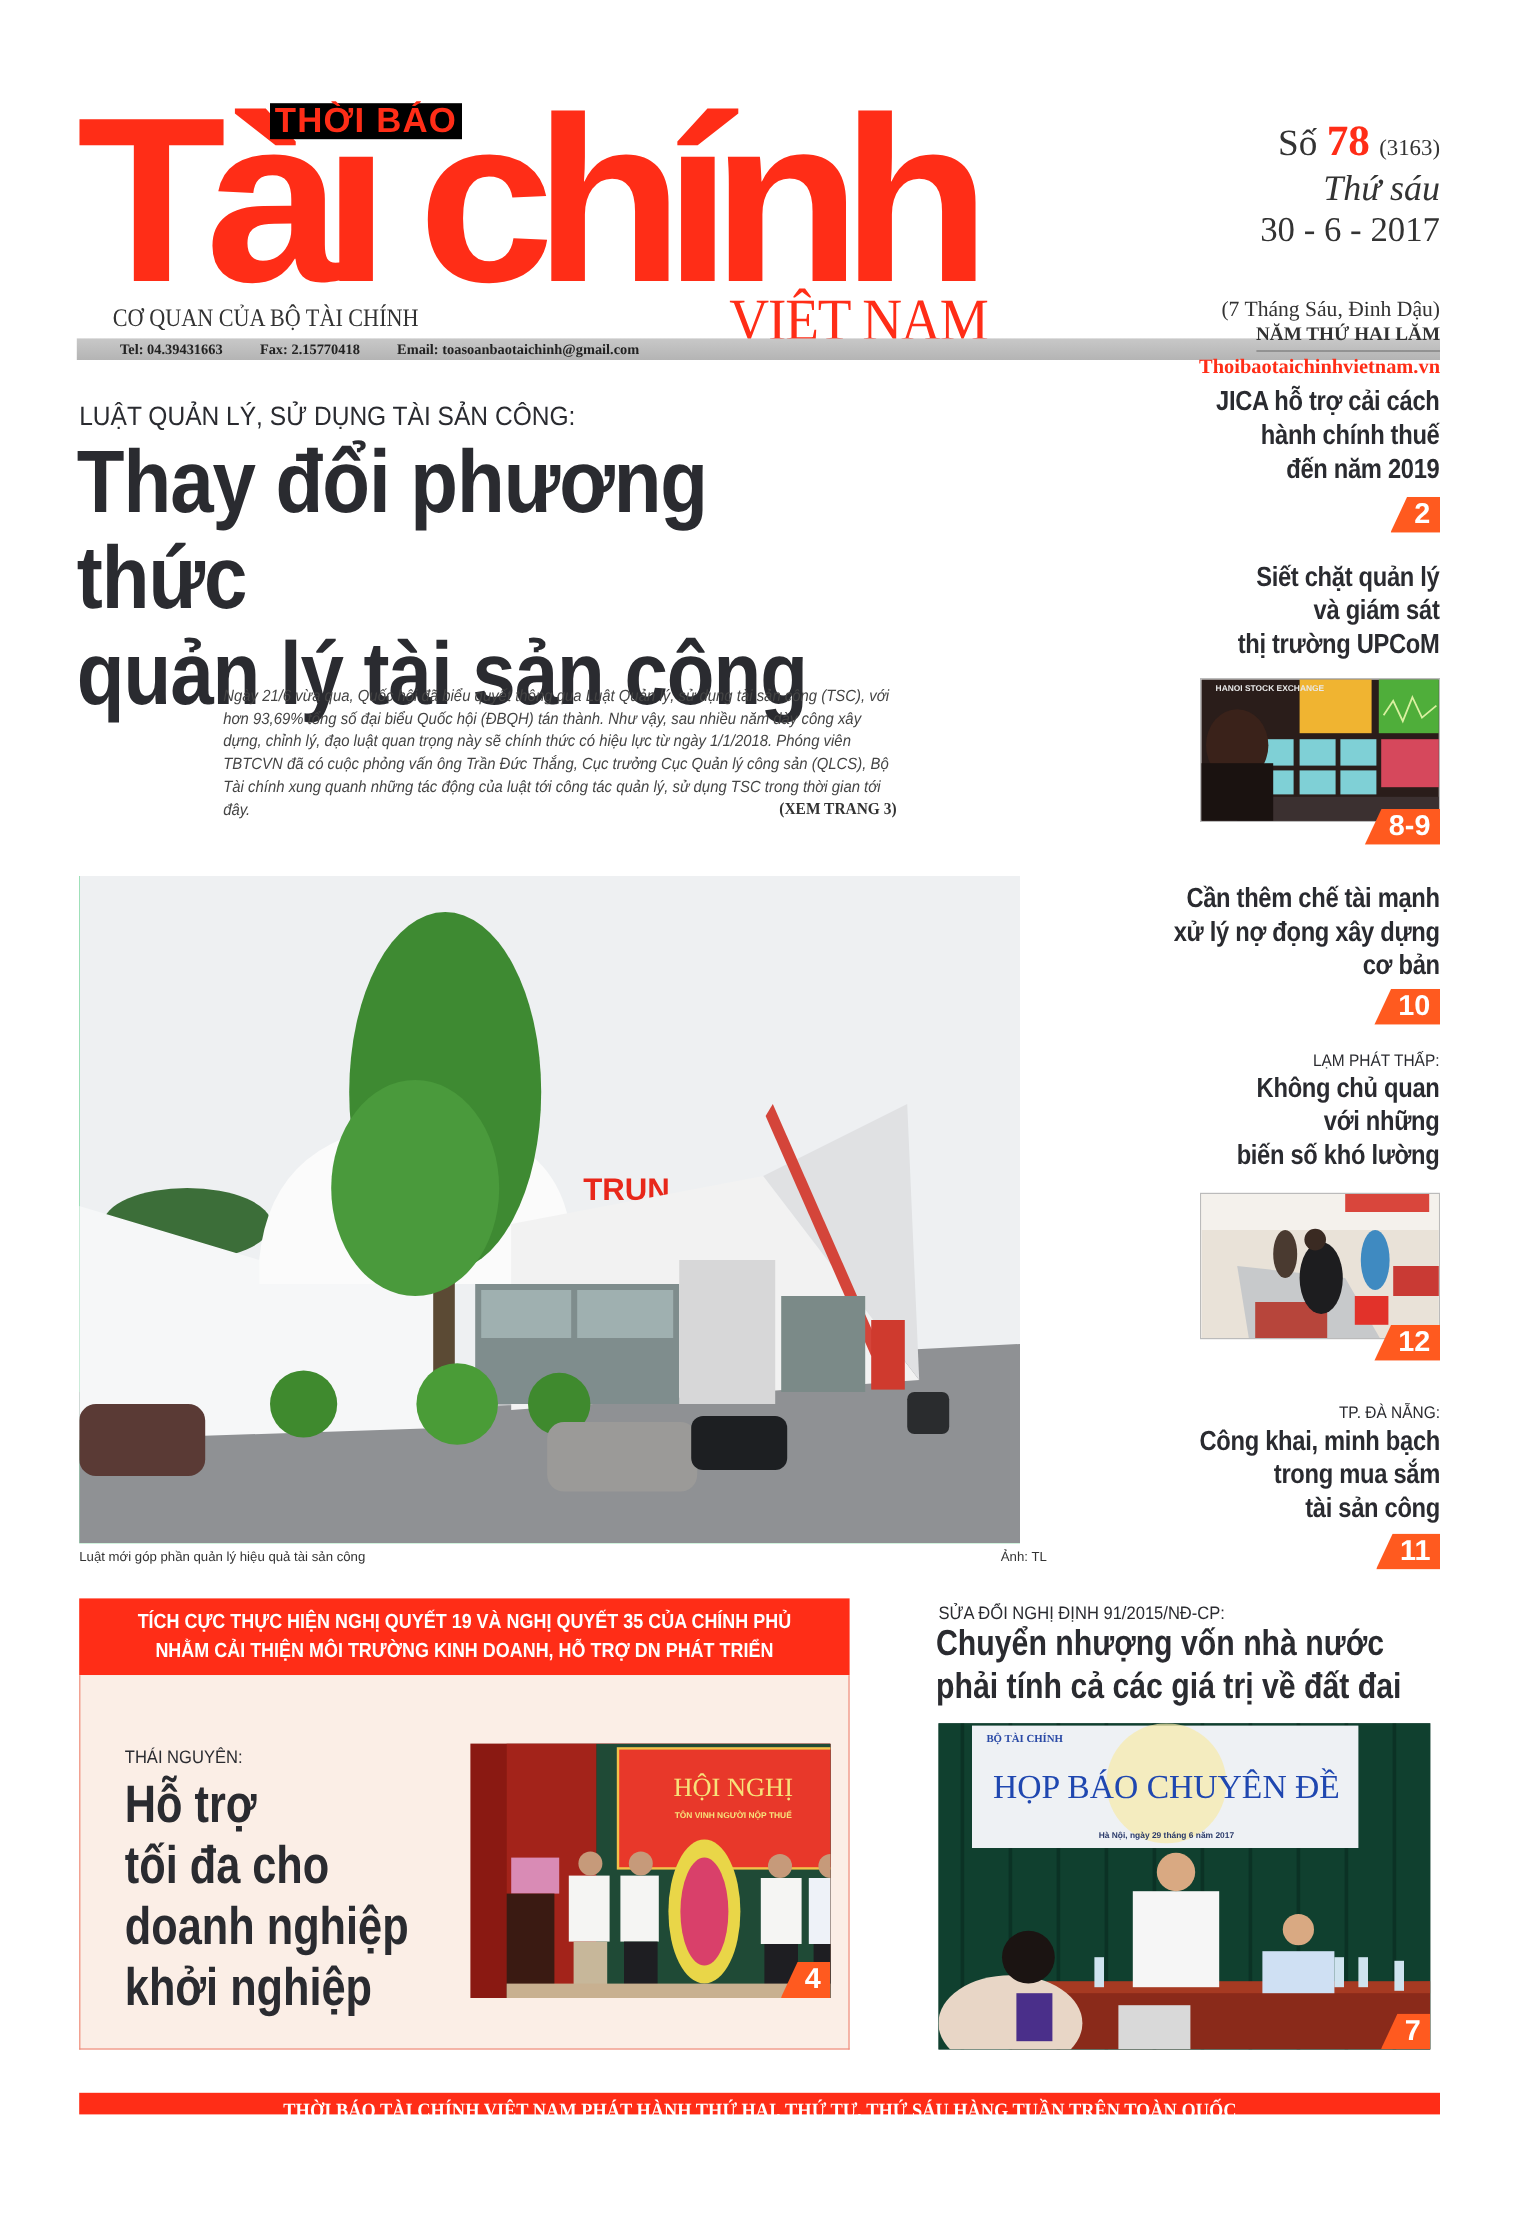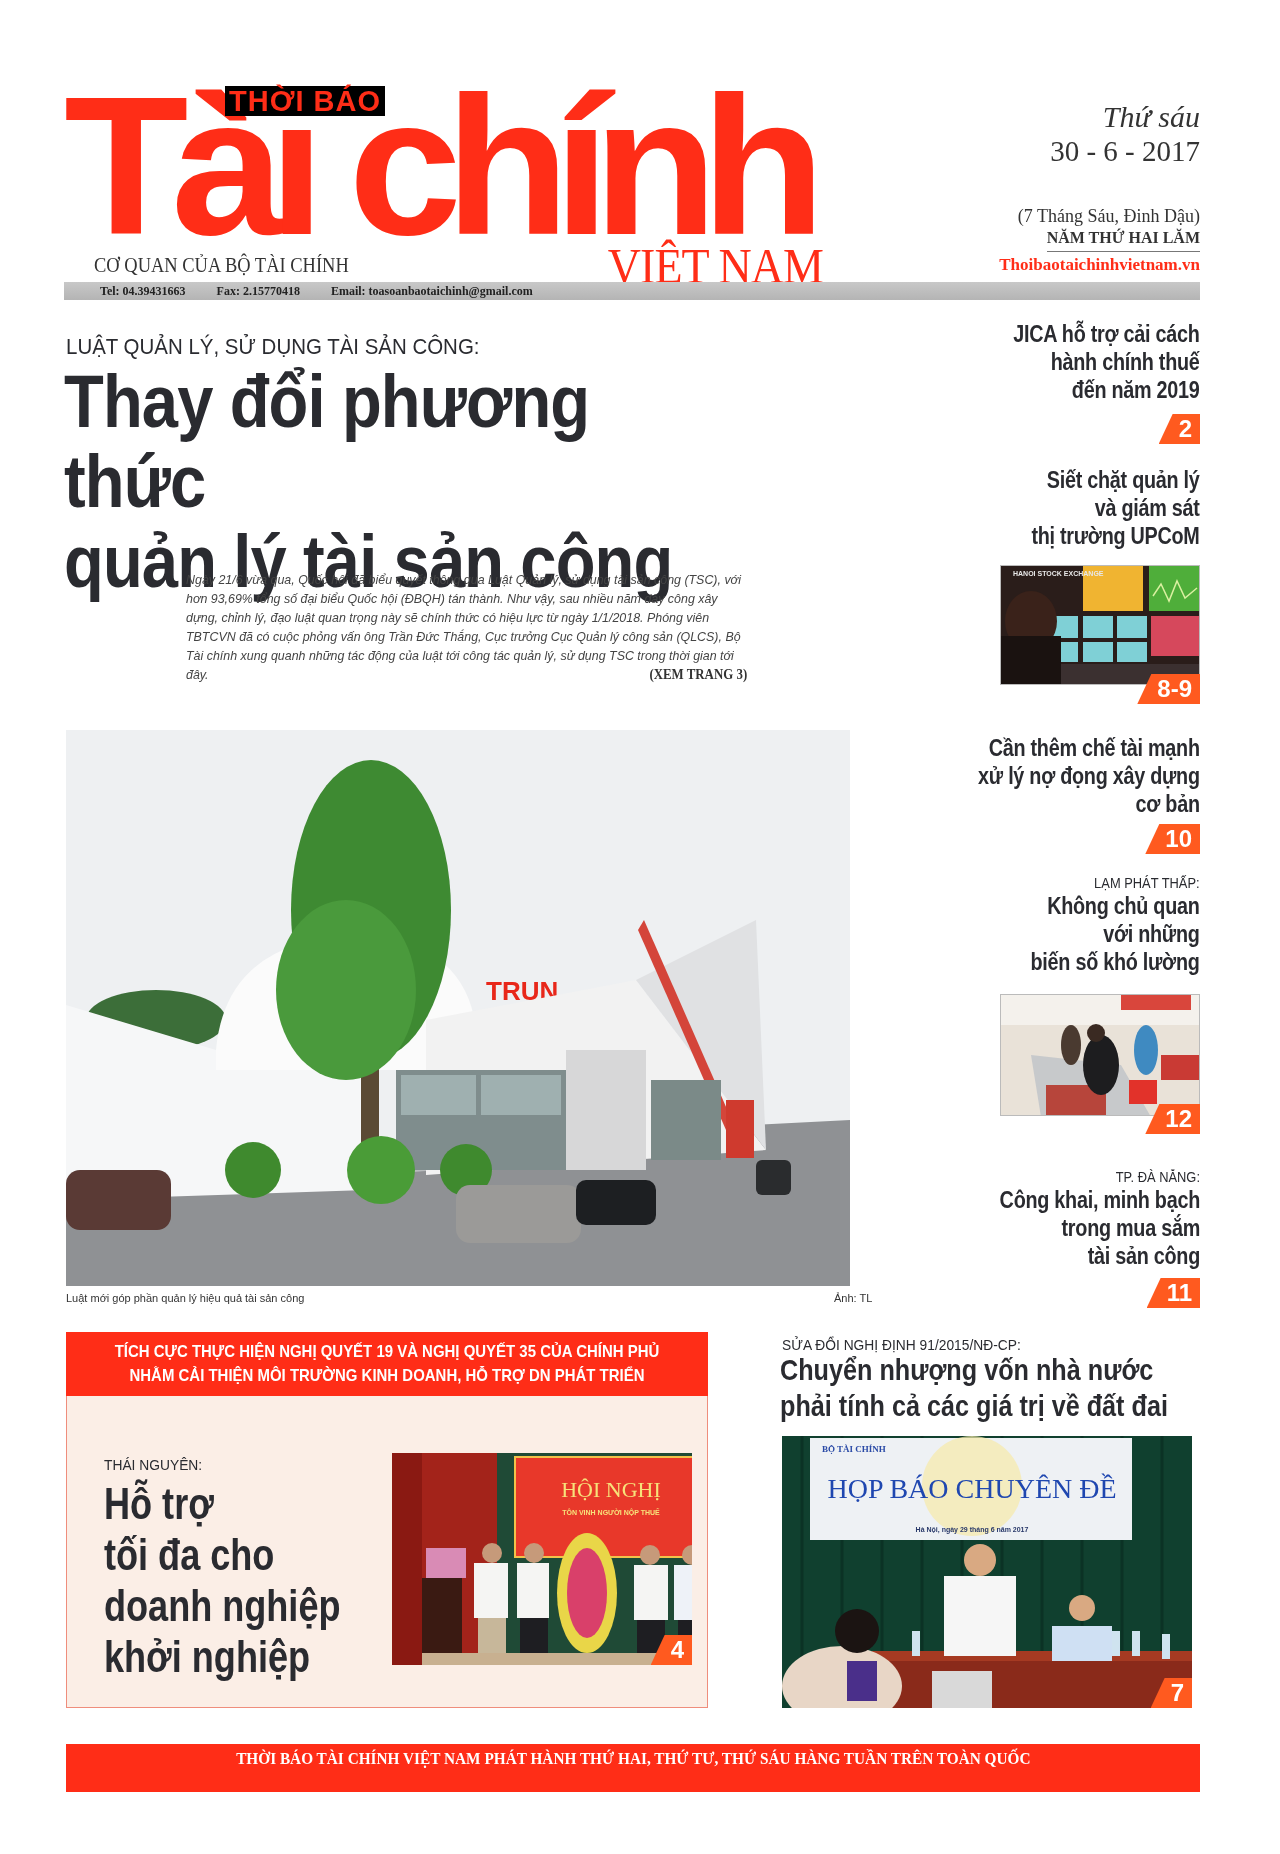--- a/index.html
+++ b/index.html
@@ -112,21 +112,21 @@
   
   .br-kicker { left: 782px; top: 1336px; font-size: 15px; color: #2a2b30; transform: scaleX(0.92); transform-origin: left top; }
   .br-title {
     left: 780px; top: 1352px; font-weight: 900; font-size: 30px; line-height: 36px; color: #2a2b30;
     transform: scaleX(0.84); transform-origin: left top; white-space: nowrap;
   }
   .br-photo { left: 782px; top: 1436px; width: 410px; height: 272px; overflow: hidden; background: #0d3a2c; }
 
   
   .footer-bar {
-    left: 66px; top: 1744px; width: 1134px; height: 48px;
+    left: 66px; top: 1744px; width: 1134px; height: 18px;
     background: #ff2d17; color: #fff; text-align: center;
     font-family: "Liberation Serif", serif; font-weight: bold; font-size: 17px; line-height: 30px;
   }
   .footer-bar span { display: inline-block; transform: scaleX(0.9); }
 
   svg { display: block; }
 </style>
 </head>
 <body>
 
@@ -135,20 +135,25 @@
 <div class="abs mast-org">CƠ QUAN CỦA BỘ TÀI CHÍNH</div>
 <div class="abs mast-vn">VIỆT NAM</div>
 <div class="abs mast-contact-bar"></div>
 <div class="abs mast-contact">
   <span>Tel: 04.39431663</span>
   <span>Fax: 2.15770418</span>
   <span>Email: toasoanbaotaichinh@gmail.com</span>
 </div>
 
 <div class="abs issue-box">
+  <div class="issue-line1">
+    <span>Số</span>
+    <span class="issue-num">78</span>
+    <span class="issue-sub">(3163)</span>
+  </div>
   <div class="issue-day">Thứ sáu</div>
   <div class="issue-date">30 - 6 - 2017</div>
   <div class="issue-lunar">(7 Tháng Sáu, Đinh Dậu)</div>
   <div class="issue-year">NĂM THỨ HAI LĂM</div>
   <div class="issue-web">Thoibaotaichinhvietnam.vn</div>
 </div>
 
 <div class="abs lead-kicker">LUẬT QUẢN LÝ, SỬ DỤNG TÀI SẢN CÔNG:</div>
 <div class="abs lead-title">
   <div>Thay đổi phương thức</div>

